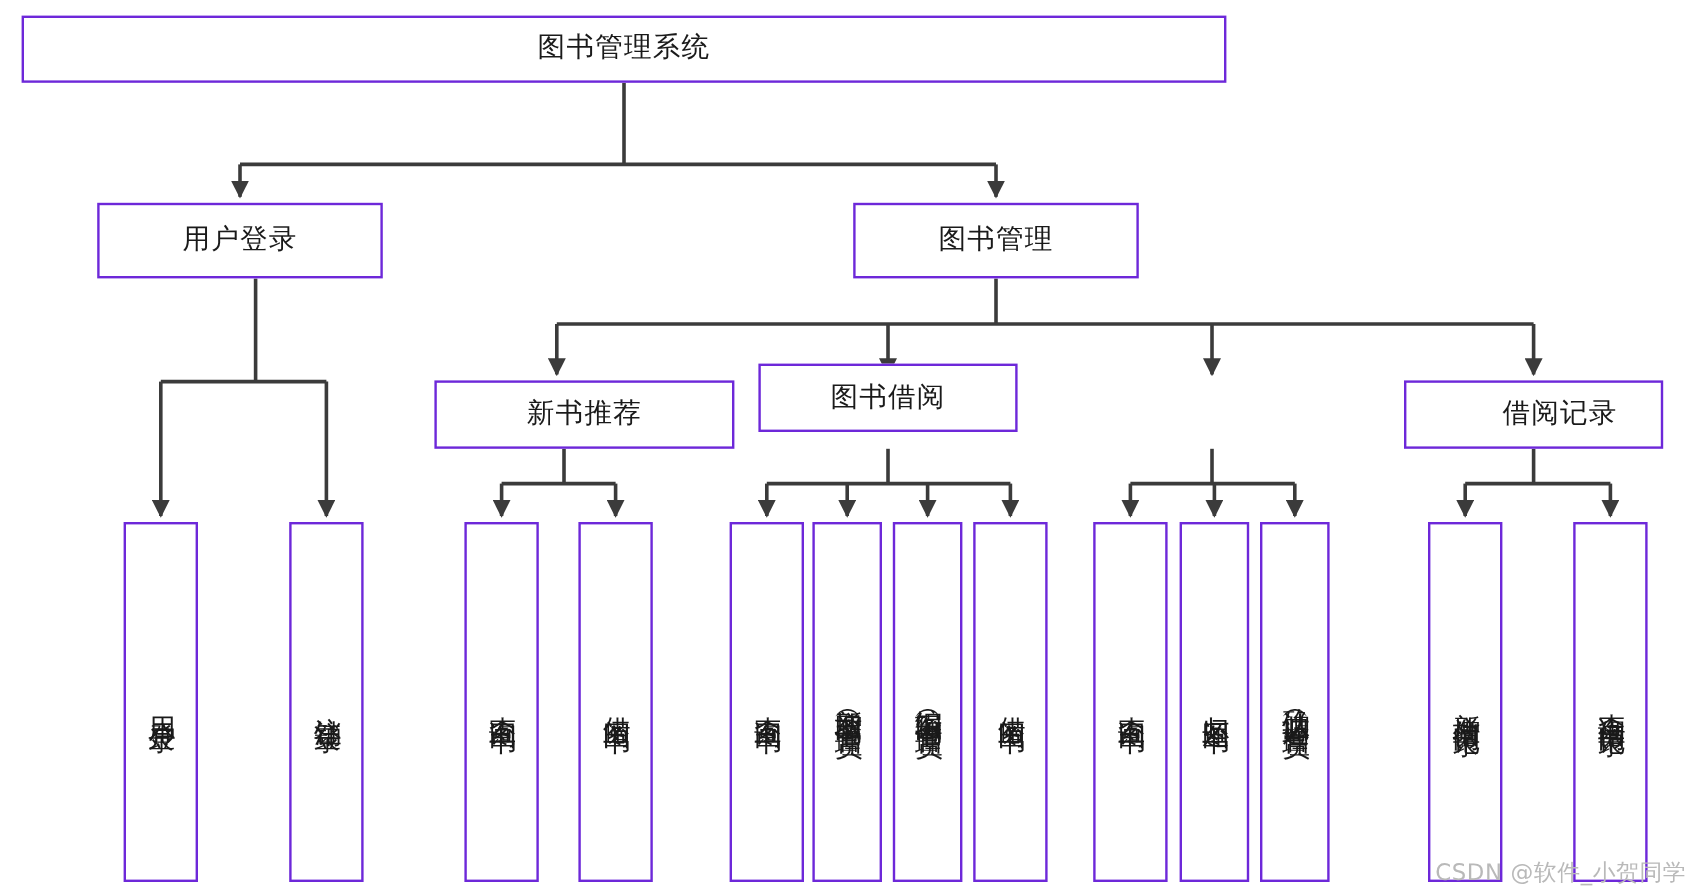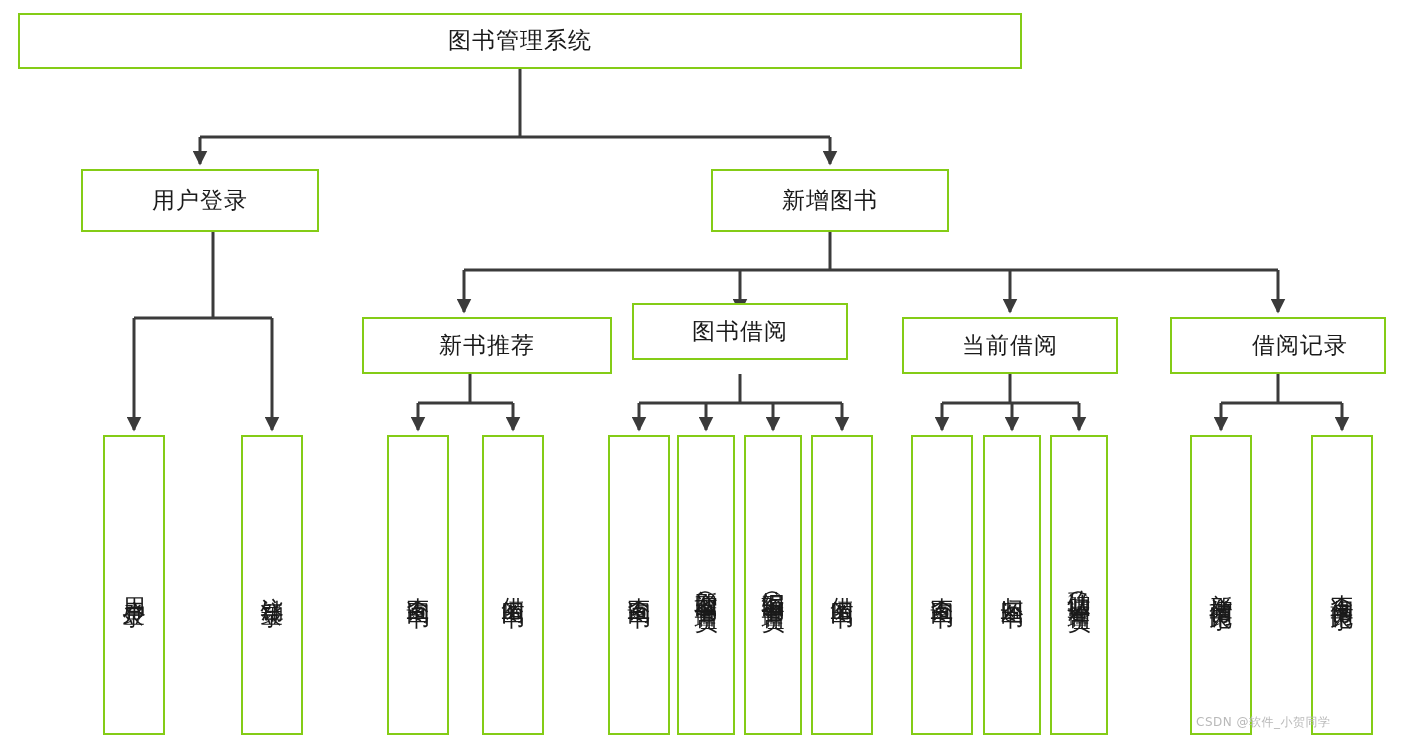--- a/index.html
+++ b/index.html
@@ -22,21 +22,21 @@
   svg.edges {
     position: absolute;
     left: 0;
     top: 0;
     width: 1405px;
     height: 747px;
   }
   .node {
     position: absolute;
     box-sizing: border-box;
-    border: 2px solid #84cc16;
+    border: 2px solid #6d28d9;
     background: #ffffff;
     display: flex;
     align-items: center;
     justify-content: center;
     color: #1a1a1a;
   }
   .node .label {
     display: block;
     text-align: center;
     line-height: 1.18;
@@ -51,21 +51,21 @@
     text-orientation: upright;
     font-size: 23px;
     letter-spacing: 3px;
     max-height: 100%;
   }
   .node.root .label { font-size: 23px; }
   .watermark {
     position: absolute;
     left: 1196px;
     top: 714px;
-    font-size: 12px;
+    font-size: 19px;
     color: #b9b9b9;
     white-space: nowrap;
     letter-spacing: 0.5px;
   }
 </style>
 </head>
 <body>
 
 <div id="diagram-root">
 
@@ -120,31 +120,28 @@
   </svg>
 
   <div class="node horizontal root" style="left: 18px; top: 13px; width: 1004px; height: 56px;">
     <span class="label">图书管理系统</span>
   </div>
 
   <div class="node horizontal" style="left: 81px; top: 169px; width: 238px; height: 63px;">
     <span class="label">用户登录</span>
   </div>
   <div class="node horizontal" style="left: 711px; top: 169px; width: 238px; height: 63px;">
-    <span class="label">新增图书</span>
+    <span class="label">图书管理</span>
   </div>
 
   <div class="node horizontal" style="left: 362px; top: 317px; width: 250px; height: 57px;">
     <span class="label">新书推荐</span>
   </div>
   <div class="node horizontal" style="left: 632px; top: 303px; width: 216px; height: 57px;">
     <span class="label">图书借阅</span>
-  </div>
-  <div class="node horizontal" style="left: 902px; top: 317px; width: 216px; height: 57px;">
-    <span class="label">当前借阅</span>
   </div>
   <div class="node horizontal" style="left: 1170px; top: 317px; width: 216px; height: 57px; padding-left: 44px;">
     <span class="label">借阅记录</span>
   </div>
 
   <div class="node vertical" style="left: 103px; top: 435px; width: 62px; height: 300px;">
     <span class="label">用户登录</span>
   </div>
   <div class="node vertical" style="left: 241px; top: 435px; width: 62px; height: 300px;">
     <span class="label">注销登录</span>

